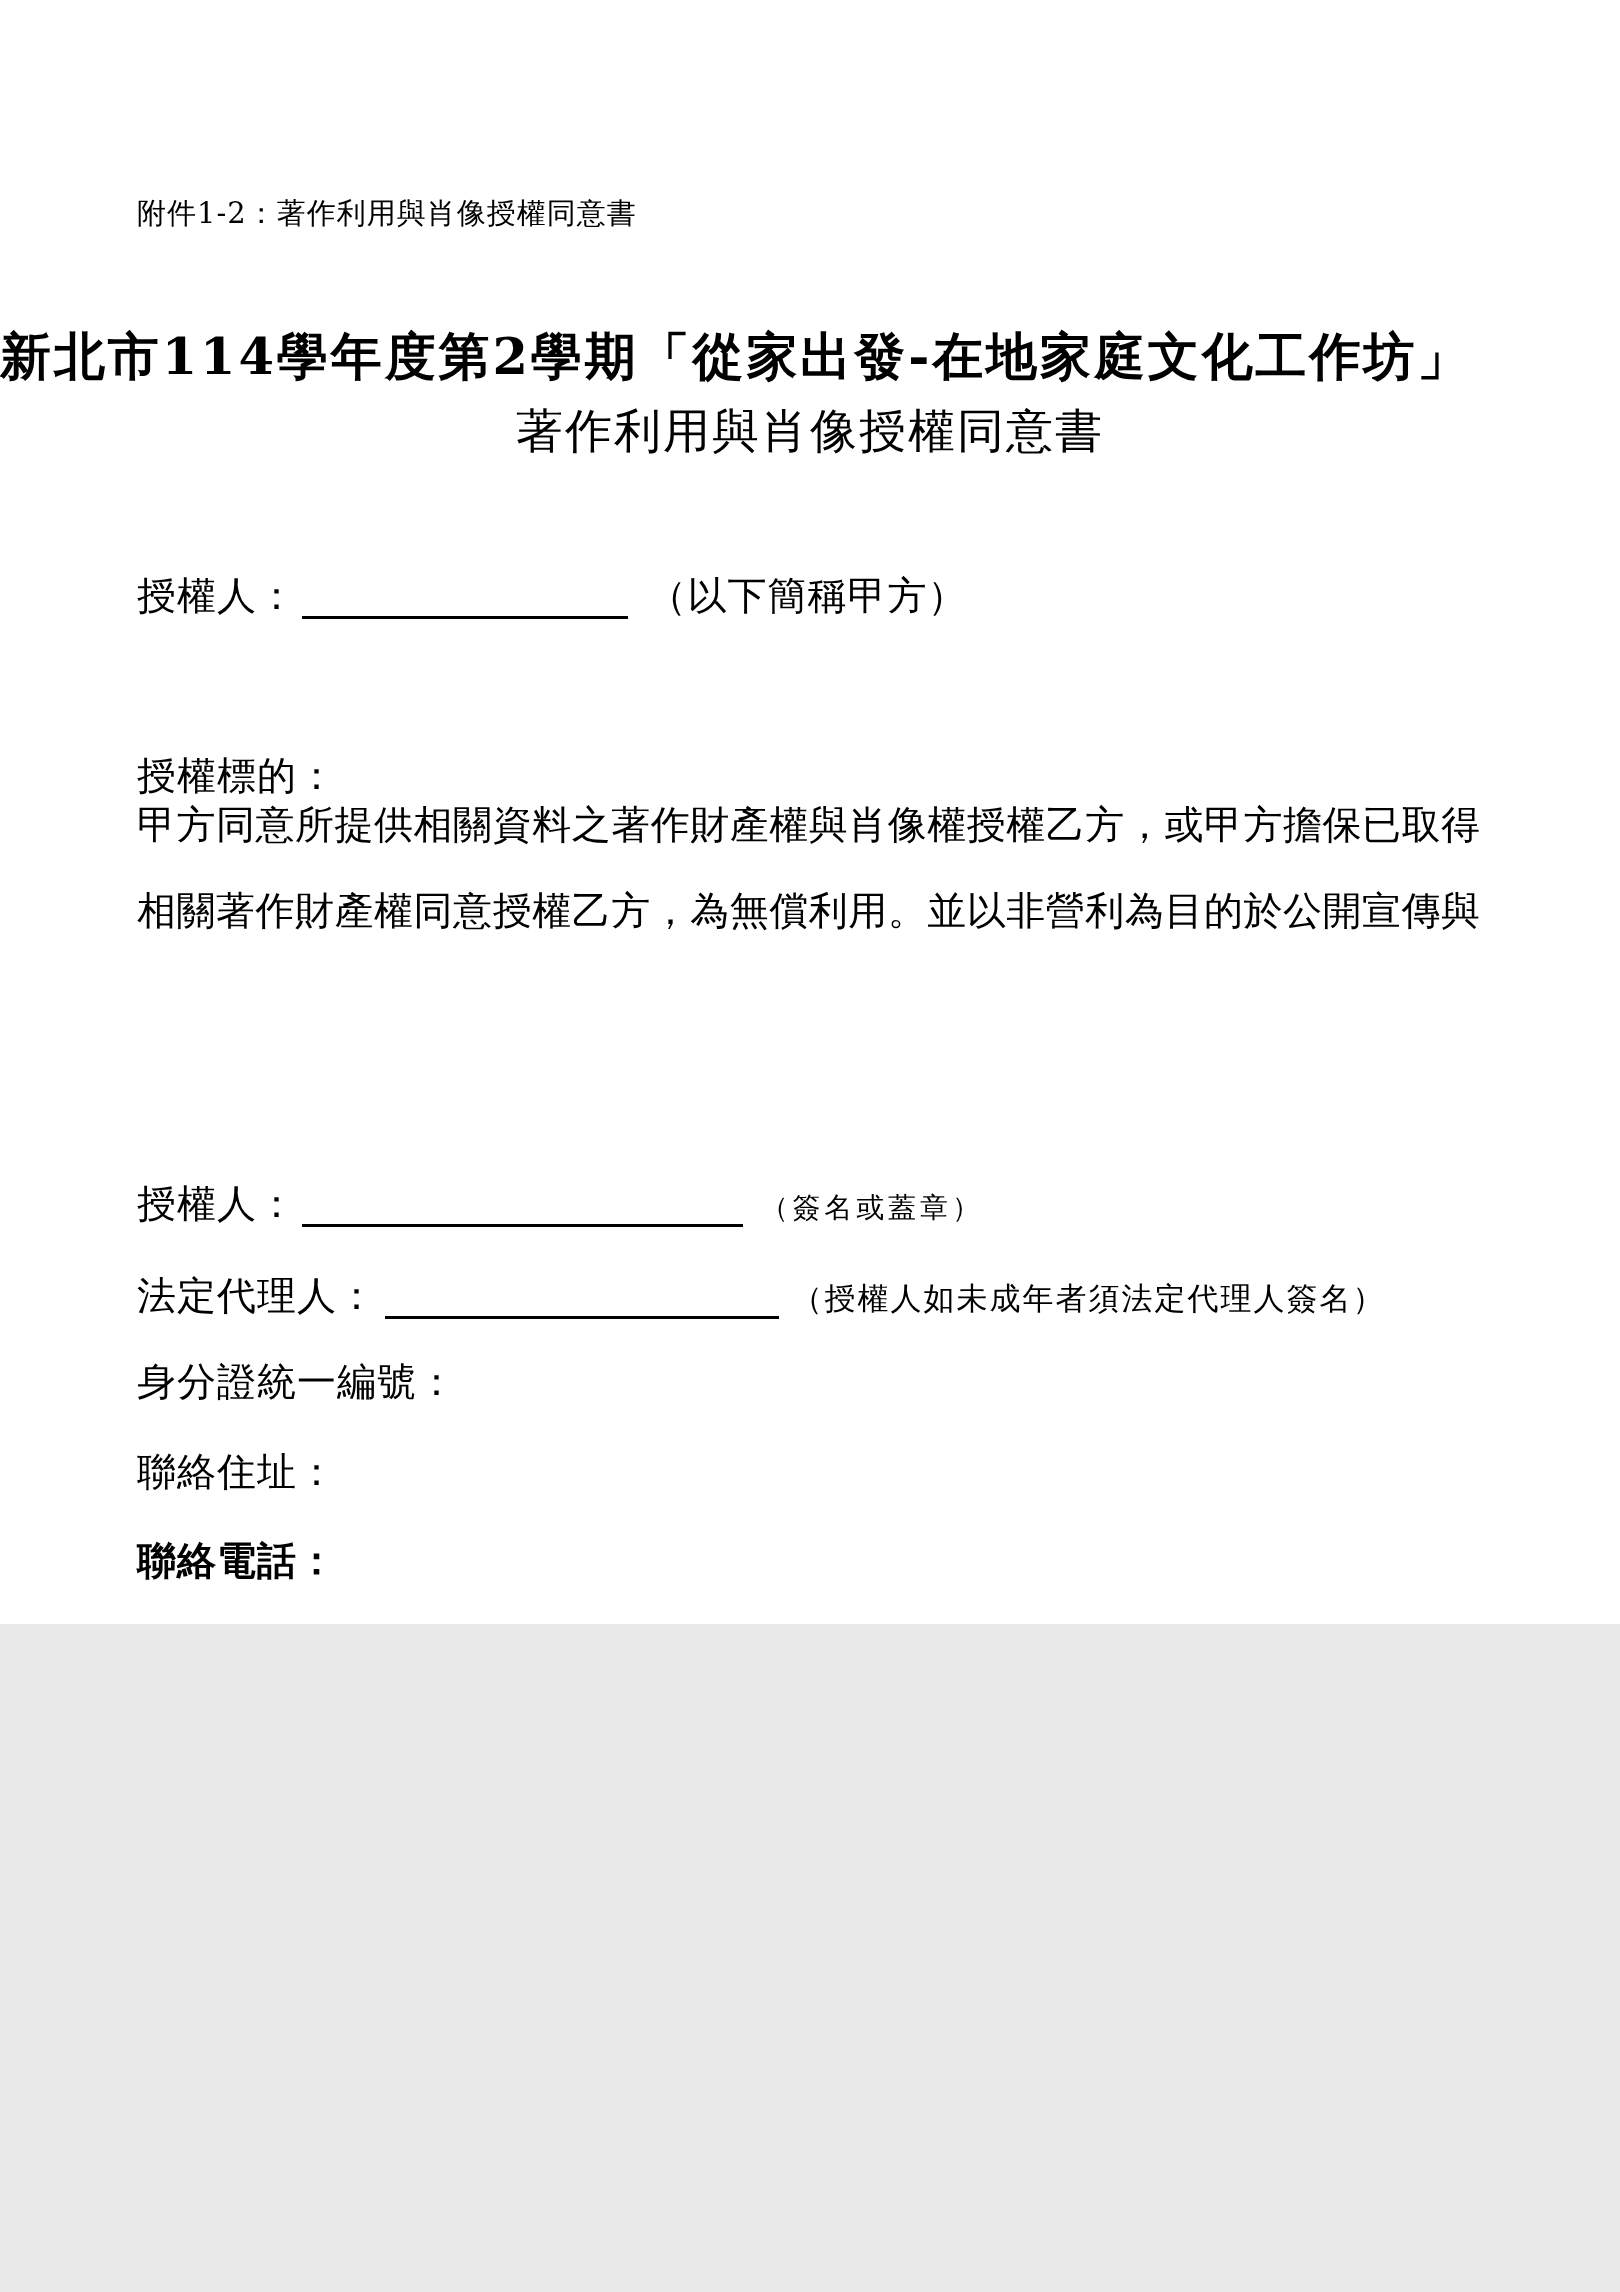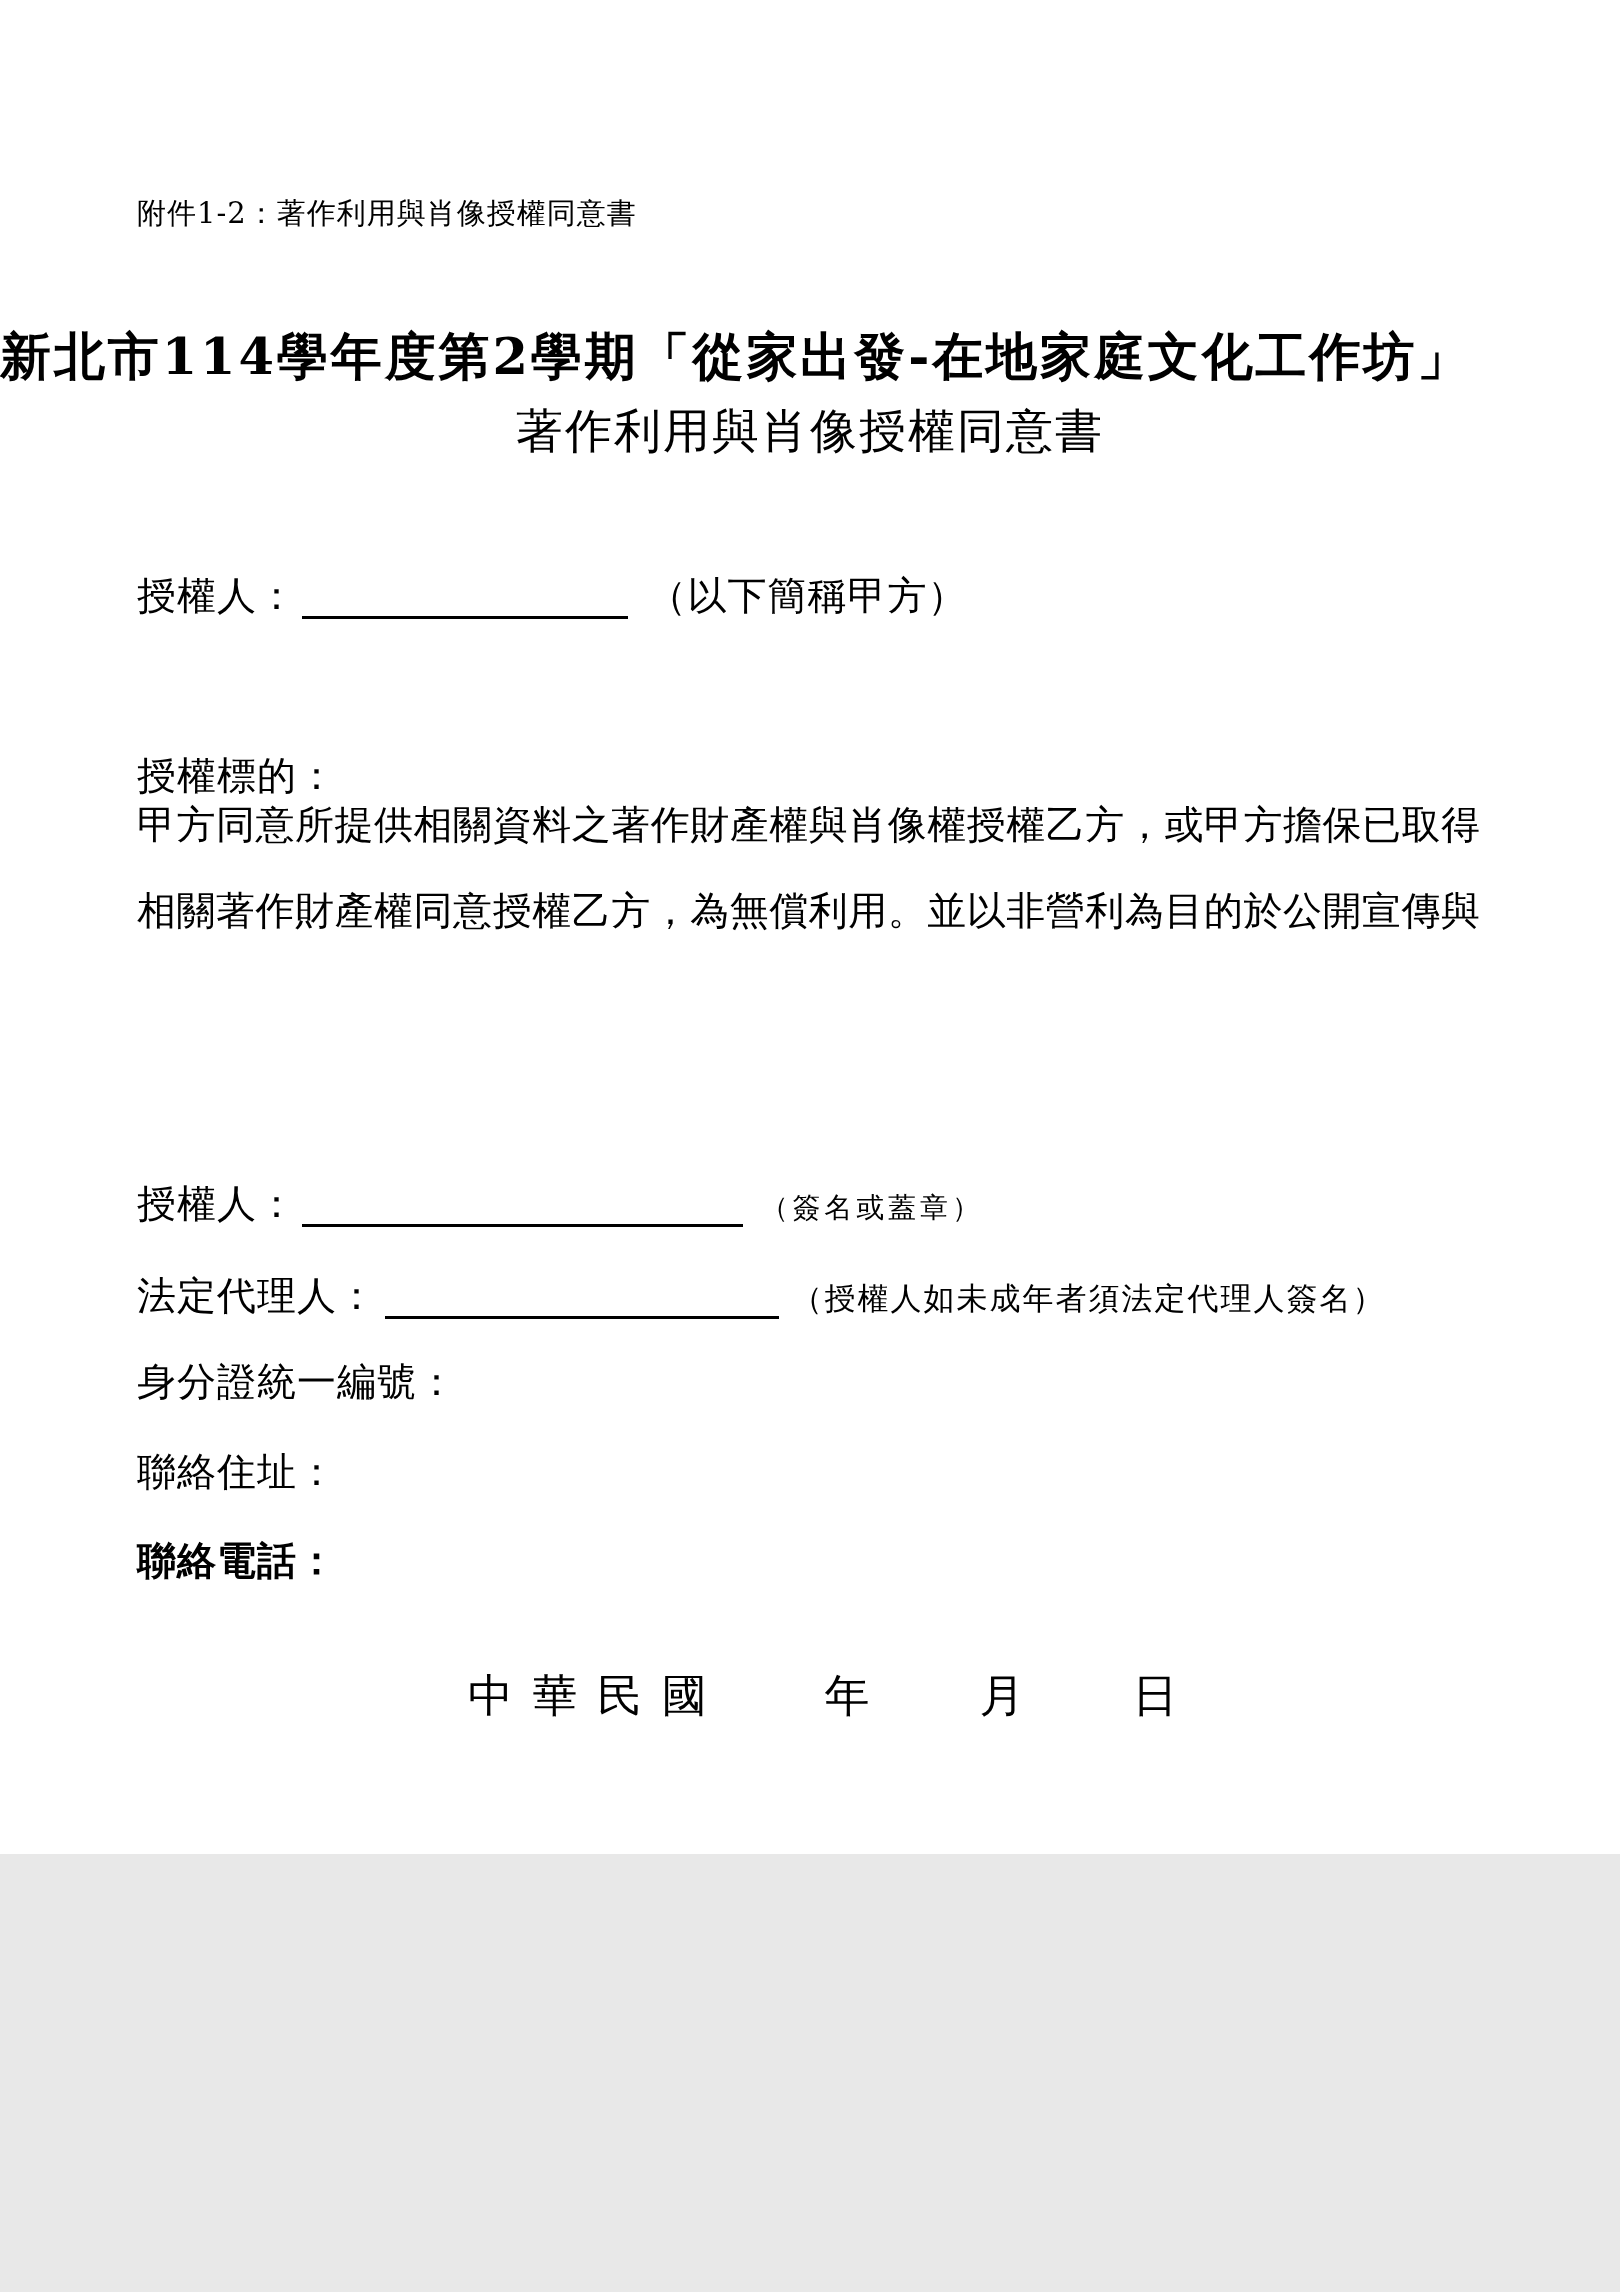--- a/index.html
+++ b/index.html
@@ -1,20 +1,20 @@
 <!DOCTYPE html>
 <html><head>
 <meta charset="utf-8">
 <style>
   * { margin: 0; padding: 0; box-sizing: border-box; }
   html, body { background: #e8e8e8; }
   .page {
     position: relative;
     width: 1620px;
-    height: 1854px;
+    height: 1624px;
     margin: 0 auto;
     background: #ffffff;
     color: #000000;
     font-family: "DejaVu Serif", "Liberation Serif", serif;
     overflow: hidden;
   }
   .abs { position: absolute; white-space: nowrap; }
 
   .attachment-label {
     left: 137px; top: 194px;

